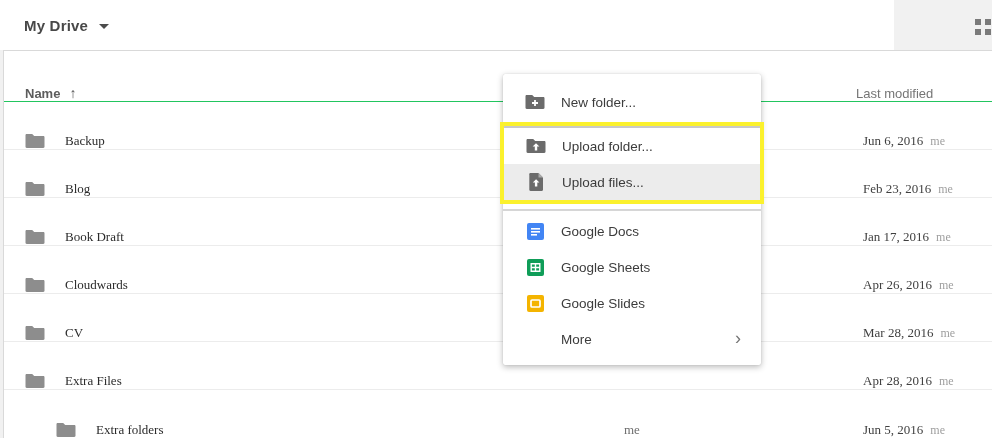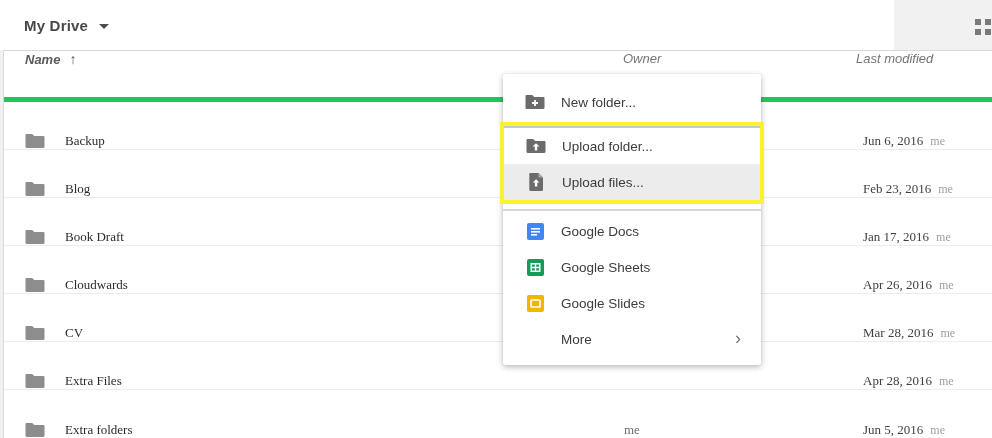--- a/index.html
+++ b/index.html
@@ -35,39 +35,39 @@
   
   .content {
     position: absolute; top: 50px; left: 3px; right: 0; bottom: 0;
     background: #ffffff;
     border-top: 1px solid #d9d9d9;
     border-left: 1px solid #d9d9d9;
     z-index: 1;
   }
   .thead {
     position: relative; height: 51px;
-    border-bottom: 5px solid #22c55e;
-    display: flex; align-items: flex-start; font-style: italic;
+    border-bottom: 1px solid #22c55e;
+    display: flex; align-items: flex-end;
   }
   .th-name {
     margin-left: 21px; font-size: 13px; font-weight: bold; color: #5c5c5c;
     display: flex; align-items: center; cursor: pointer;
   }
   .sort-arrow { margin-left: 9px; font-size: 14px; color: #555; font-weight: normal; }
   .th-owner { position: absolute; left: 619px; font-size: 13px; color: #757575; }
   .th-modified { position: absolute; left: 852px; font-size: 13px; color: #757575; cursor: pointer; }
 
   .row {
     position: relative; height: 48px;
     border-bottom: 1px solid #ececec;
     display: flex; align-items: flex-end;
     background: #fff;
     font-family: Liberation Serif, serif;
   }
-  .row:last-child { border-bottom: none; }
+  .row:last-child { border-bottom: none; padding-left: 31px; }
   .folder-glyph { margin-left: 21px; width: 20px; height: 16px; flex: 0 0 auto; }
   .fname { margin-left: 20px; font-size: 13px; color: #2b2b2b; }
   .owner-cell { position: absolute; left: 620px; font-size: 13px; color: #6e6e6e; }
   .mod-cell { position: absolute; left: 859px; font-size: 13px; color: #3f3f3f; white-space: nowrap; }
   .mod-by { color: #9e9e9e; font-size: 12px; margin-left: 7px; }
 
   
   .menu {
     position: absolute; top: 74px; left: 503px; width: 258px;
     background: #ffffff; border-radius: 2px;

